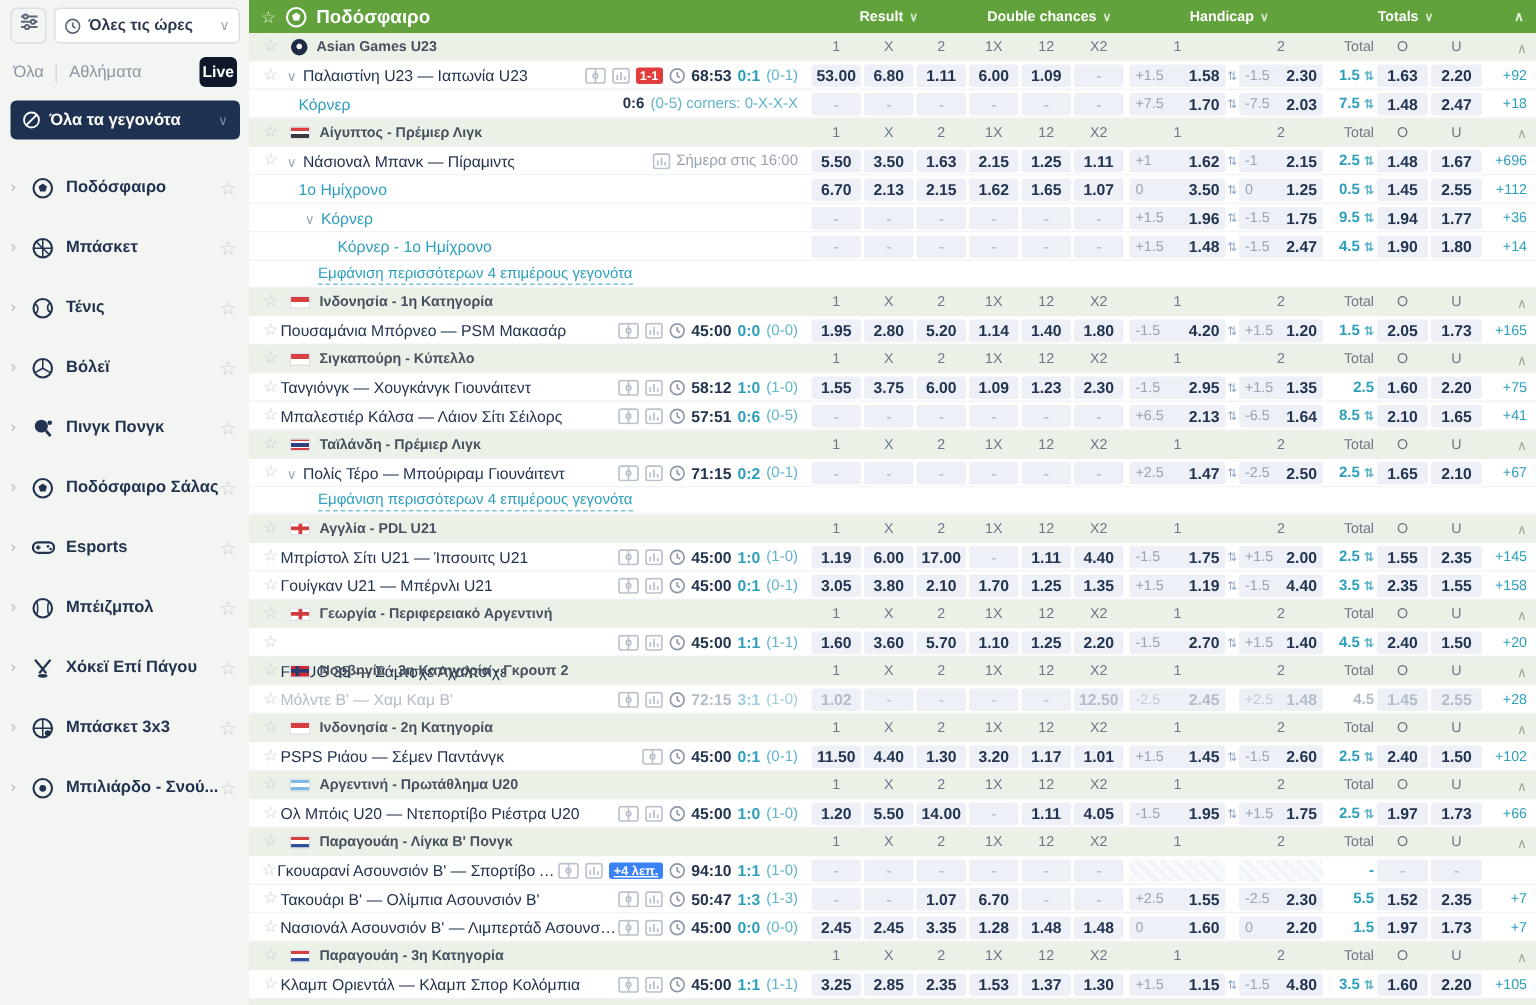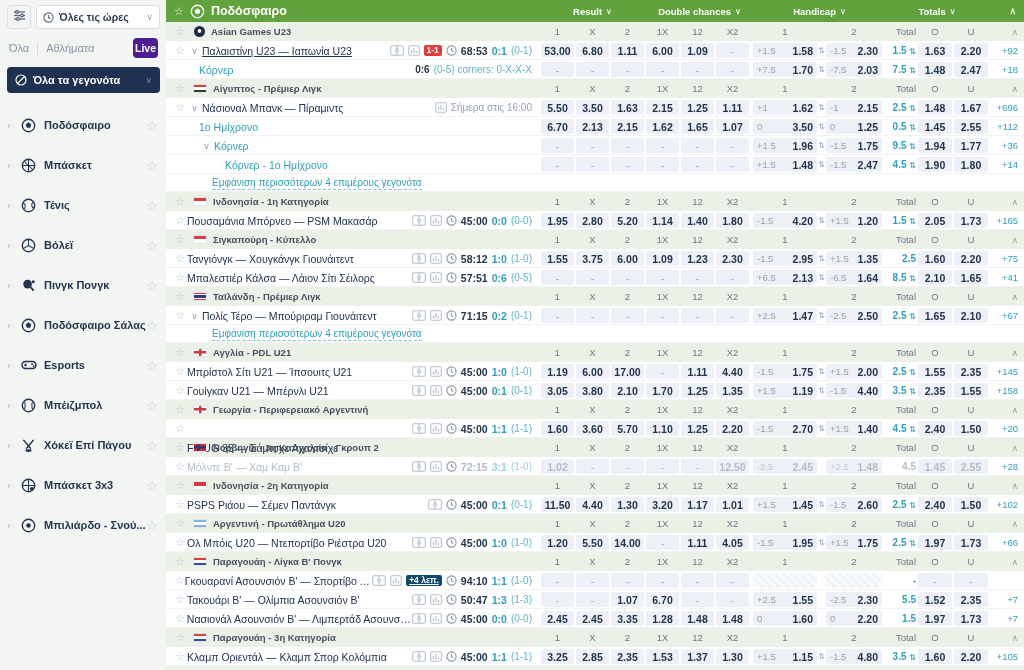--- a/index.html
+++ b/index.html
@@ -13,21 +13,21 @@
   .filters-row { display:flex; align-items:center; gap:5px; }
   .icon-btn { width:24px; height:24px; border:1px solid #dbdfe3; border-radius:4px; background:#f3f5f3;
               display:flex; align-items:center; justify-content:center; color:#5c6878; }
   .time-select { flex:1; height:24px; background:#fff; border:1px solid #dbdfe3; border-radius:4px;
                  display:flex; align-items:center; padding:0 6px; gap:5px; }
   .time-select .lbl { font-size:10.5px; font-weight:bold; color:#2a3950; flex:1; }
   .sel-chev { color:#9aa5b2; font-size:9px; }
   .tabs-row { display:flex; align-items:center; margin-top:9px; padding:0 2px; gap:8px; }
   .tab { font-size:11px; color:#8b95a2; }
   .tab-div { width:1px; height:13px; background:#d5dade; }
-  .live-btn { margin-left:auto; background:#4c1d95; color:#fff; font-size:10.5px; font-weight:bold;
+  .live-btn { margin-left:auto; background:#0f172a; color:#fff; font-size:10.5px; font-weight:bold;
               border-radius:4px; padding:4px 2px; }
   .events-dd { margin-top:9px; height:26px; background:#1e3150; border-radius:4px; color:#fff;
                display:flex; align-items:center; padding:0 8px; gap:6px; }
   .events-dd .lbl { font-size:11px; font-weight:bold; flex:1; }
   .events-dd .sel-chev { color:#7d8aa0; }
   .sports-list { margin-top:12px; }
   .sport-item { height:40px; display:flex; align-items:center; }
   .sport-item .arrow { width:13px; color:#b0b8c2; font-size:11px; }
   .sport-item .s-icon { width:17px; height:17px; color:#22334f; margin-right:7px;
                         display:flex; align-items:center; justify-content:center; }
@@ -65,21 +65,21 @@
       background-size:100% 2.5px,2.5px 100%; background-position:center,35% 50%; background-repeat:no-repeat; }
   .flag-argentina { background:linear-gradient(180deg,#7fb8e3 0 33%,#fff 33% 66%,#7fb8e3 66%); }
   .flag-paraguay { background:linear-gradient(180deg,#d64040 0 33%,#fff 33% 66%,#31509c 66%); }
   .league-name { margin-left:6px; font-size:9.5px; font-weight:bold; color:#465160; white-space:nowrap; }
   .chev { color:#9aa5b2; font-size:9px; width:15px; text-align:center; flex-shrink:0; }
   .mname { font-size:10.5px; color:#22334f; white-space:nowrap; overflow:hidden; text-overflow:ellipsis; }
   .sub-name { color:#2d9fbd; }
   .meta { margin-left:auto; display:flex; align-items:center; gap:4px; padding-right:7px; flex-shrink:0; }
   .mini-icon { color:#b9c1cc; display:flex; }
   .badge { font-size:8.5px; font-weight:bold; color:#fff; border-radius:2px; padding:1.5px 3px; line-height:1; }
-  .badge-red { background:#e23c3c; } .badge-gray { background:#0c4a6e;text-decoration:underline; }
+  .badge-red { background:#e23c3c; } .badge-gray { background:#3b82f6;text-decoration:underline; }
   .clock { color:#8e99a8; display:flex; }
   .time { font-size:10.5px; font-weight:bold; color:#22334f; }
   .score { font-size:10.5px; font-weight:bold; color:#2d9fbd; }
   .half { font-size:10px; color:#5fb4ca; }
   .sched { font-size:10px; color:#98a2b0; }
   .info-b { font-size:10px; font-weight:bold; color:#22334f; }
   .info-r { font-size:10px; color:#5fb4ca; }
   .link { margin-left:46px; font-size:10px; color:#2d9fbd; border-bottom:1px dashed #7cc3d4; line-height:1.3; }
 
   .odds { display:flex; align-items:center; padding-right:6px; flex-shrink:0; }
@@ -329,21 +329,21 @@
             <div class="lh2">2</div>
             <div class="ltot">Total</div>
             <div class="lou">O</div>
             <div class="lou">U</div>
             <div class="lmore">∧</div>
           </div>
         </div>
         <div class="row match">
           <div class="star">☆</div>
           <div class="chev">∨</div>
-          <div class="mname" style="max-width: 225px; text-decoration: underline;">Παλαιστίνη U23 — Ιαπωνία U23</div>
+          <div class="mname" style="max-width: 225px;">Παλαιστίνη U23 — Ιαπωνία U23</div>
           <div class="meta">
             <div class="mini-icon">
               <svg width="14" height="11" viewBox="0 0 14 11">
                 <rect x="0.7" y="0.7" width="12.6" height="9.6" rx="1.5" fill="none" stroke="currentColor" stroke-width="1.1"></rect>
                 <line x1="7" y1="0.7" x2="7" y2="10.3" stroke="currentColor" stroke-width="1.1"></line>
                 <circle cx="7" cy="5.5" r="1.6" fill="none" stroke="currentColor" stroke-width="1"></circle>
               </svg>
             </div>
             <div class="mini-icon">
               <svg width="12" height="11" viewBox="0 0 12 11">

